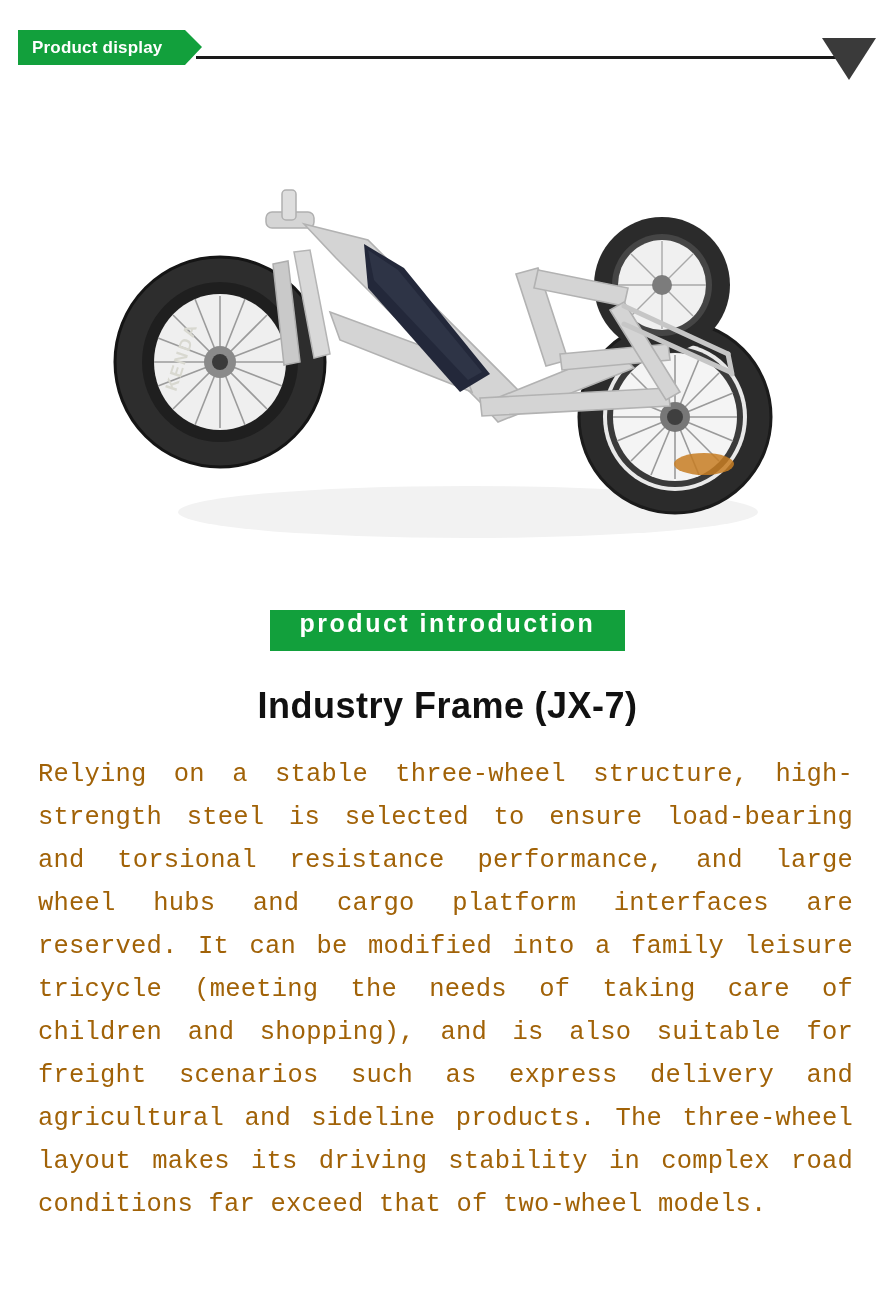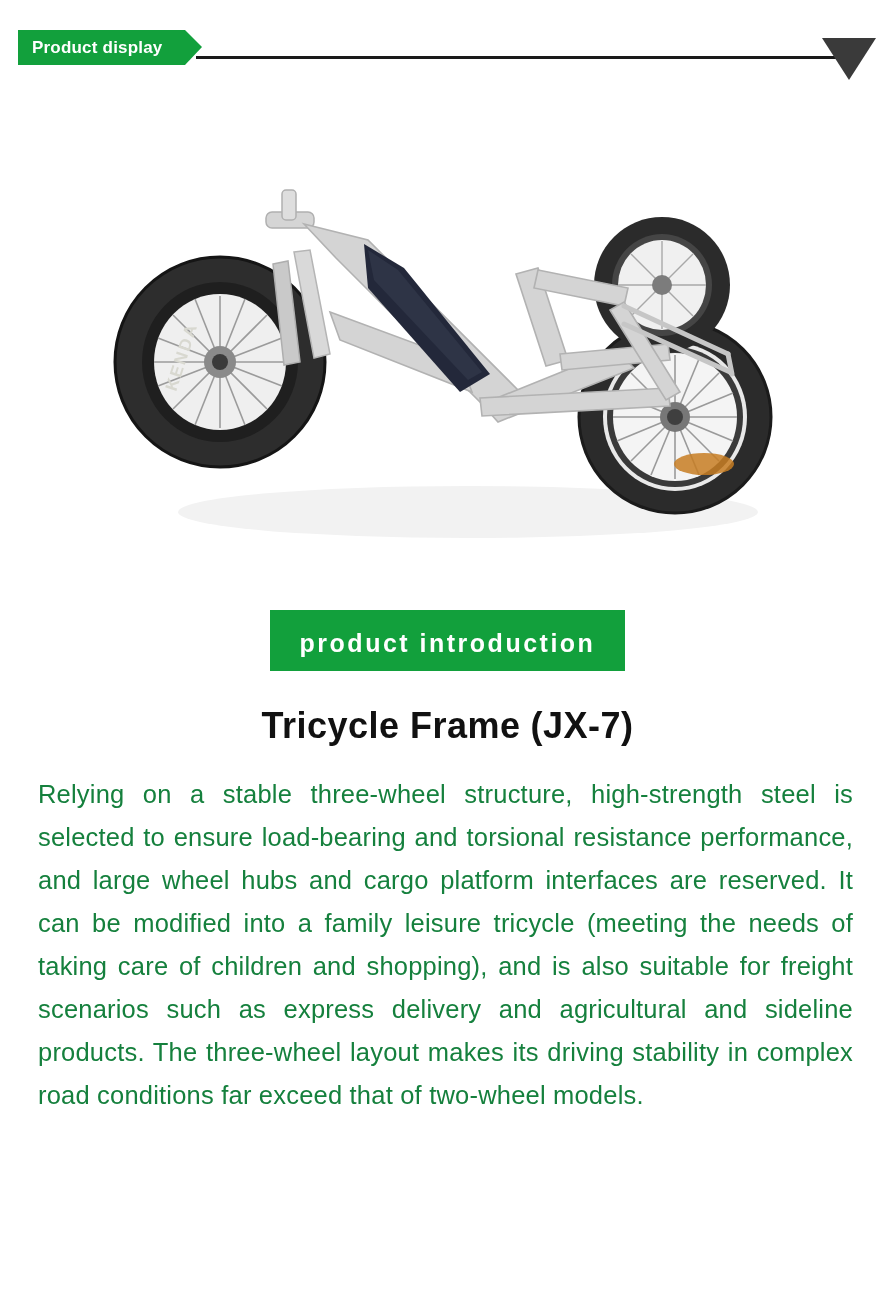--- a/index.html
+++ b/index.html
@@ -99,21 +99,21 @@
     text-align: center;
     margin-top: 28px;
   }
   .section-badge {
     display: inline-block;
     background: #12a03c;
     color: #ffffff;
     font-size: 25px;
     font-weight: bold;
     letter-spacing: 2.5px;
-    padding: 20px 30px 13px 30px;
+    padding: 0 30px 13px 30px;
     line-height: 1.1;
   }
 
   
   .product-title {
     text-align: center;
     font-size: 36px;
     font-weight: bold;
     color: #111111;
     margin-top: 34px;
@@ -121,24 +121,25 @@
   }
   .product-title .model {
     margin-left: 10px;
   }
 
   
   .product-desc {
     margin: 26px 42px 0 38px;
     font-size: 25.5px;
     line-height: 43px;
-    color: #15803d;
+    color: #a16207;
     text-align: justify;
     text-justify: inter-word;
     letter-spacing: 0.2px;
+    font-family: Liberation Mono, monospace;
   }
 </style>
 </head>
 <body>
 
 <div class="header">
   <div class="header-rule"></div>
   <div class="header-tab">Product display</div>
   <div class="header-triangle"></div>
 </div>
@@ -234,16 +235,16 @@
       <ellipse cx="636" cy="372" rx="30" ry="11" fill="#c77c22" opacity="0.85"></ellipse>
     </svg>
   </div>
 </div>
 
 <div class="section-badge-row">
   <span class="section-badge">product introduction</span>
 </div>
 
 <div class="product-title">
-  <span>Tricycle Frame</span><span class="model">(JX-7)</span>
+  <span>Industry Frame</span><span class="model">(JX-7)</span>
 </div>
 
 <p class="product-desc">Relying on a stable three-wheel structure, high-strength steel is selected to ensure load-bearing and torsional resistance performance, and large wheel hubs and cargo platform interfaces are reserved. It can be modified into a family leisure tricycle (meeting the needs of taking care of children and shopping), and is also suitable for freight scenarios such as express delivery and agricultural and sideline products. The three-wheel layout makes its driving stability in complex road conditions far exceed that of two-wheel models.</p>
 
 </body></html>

